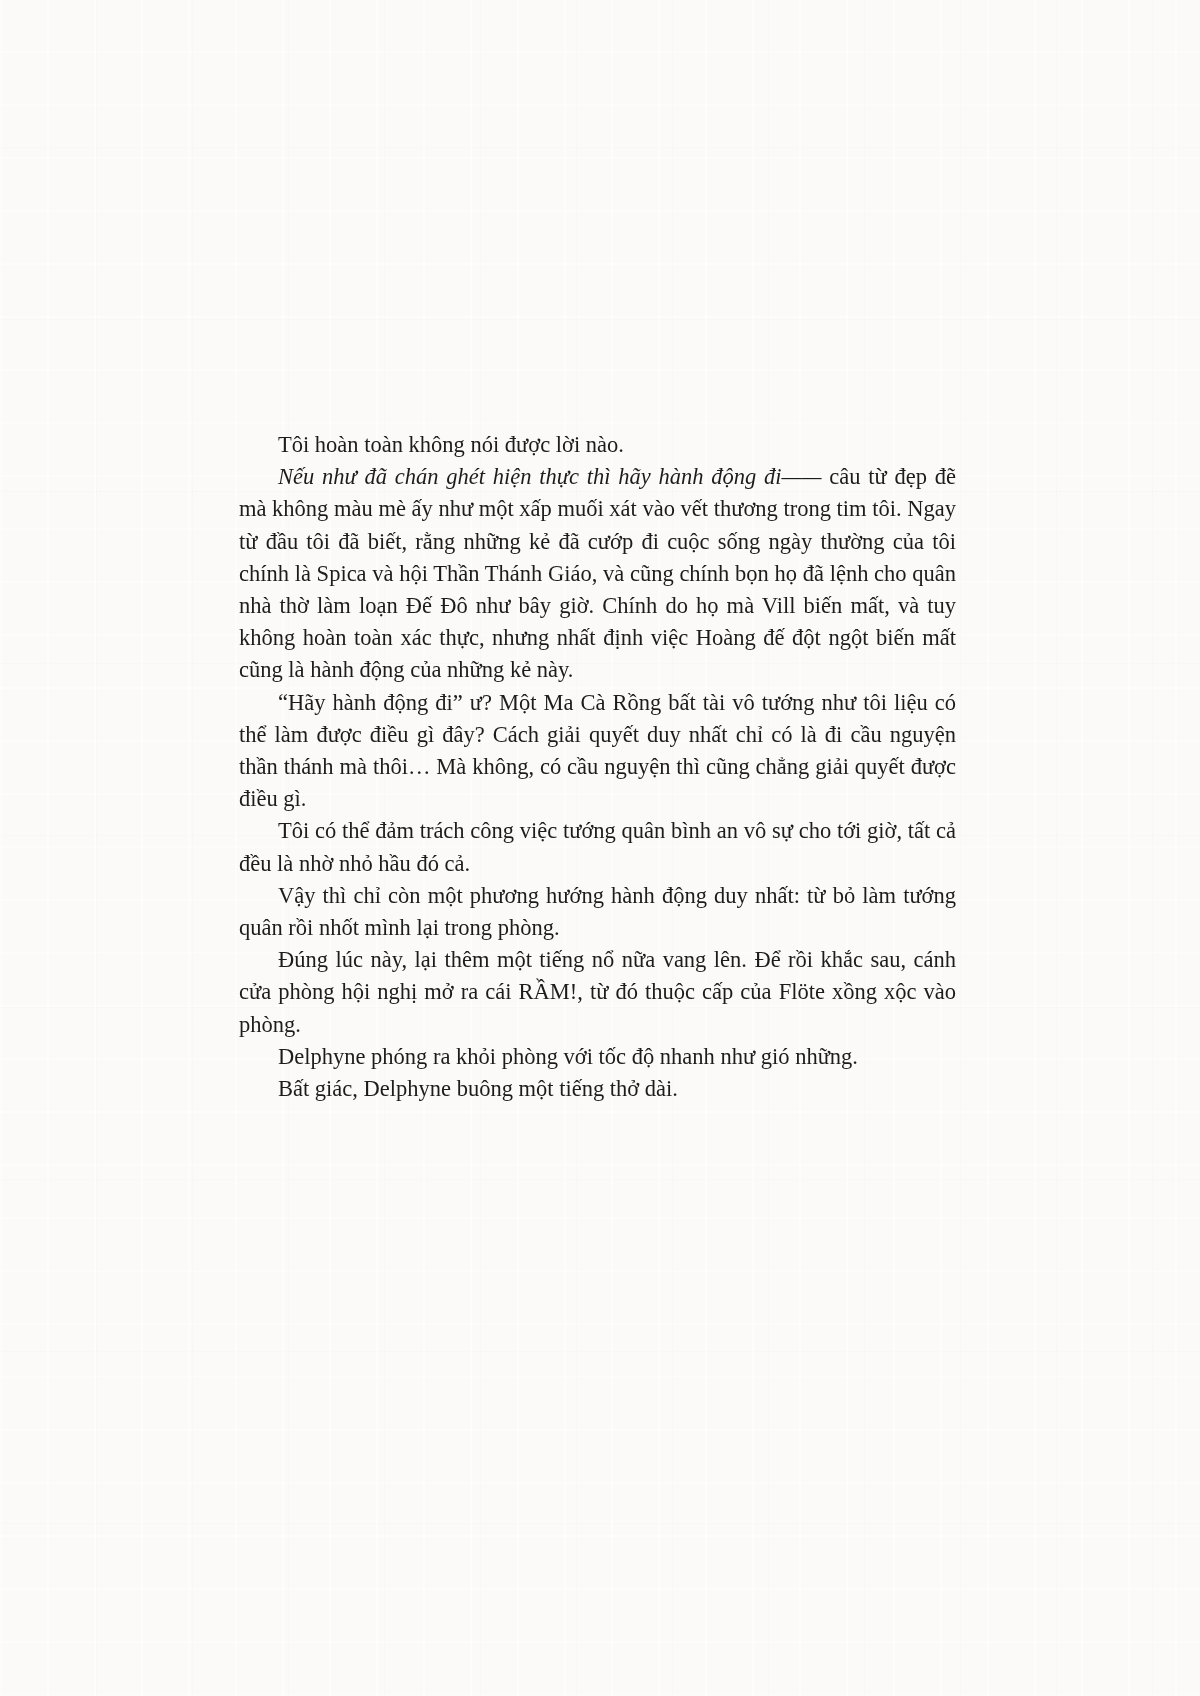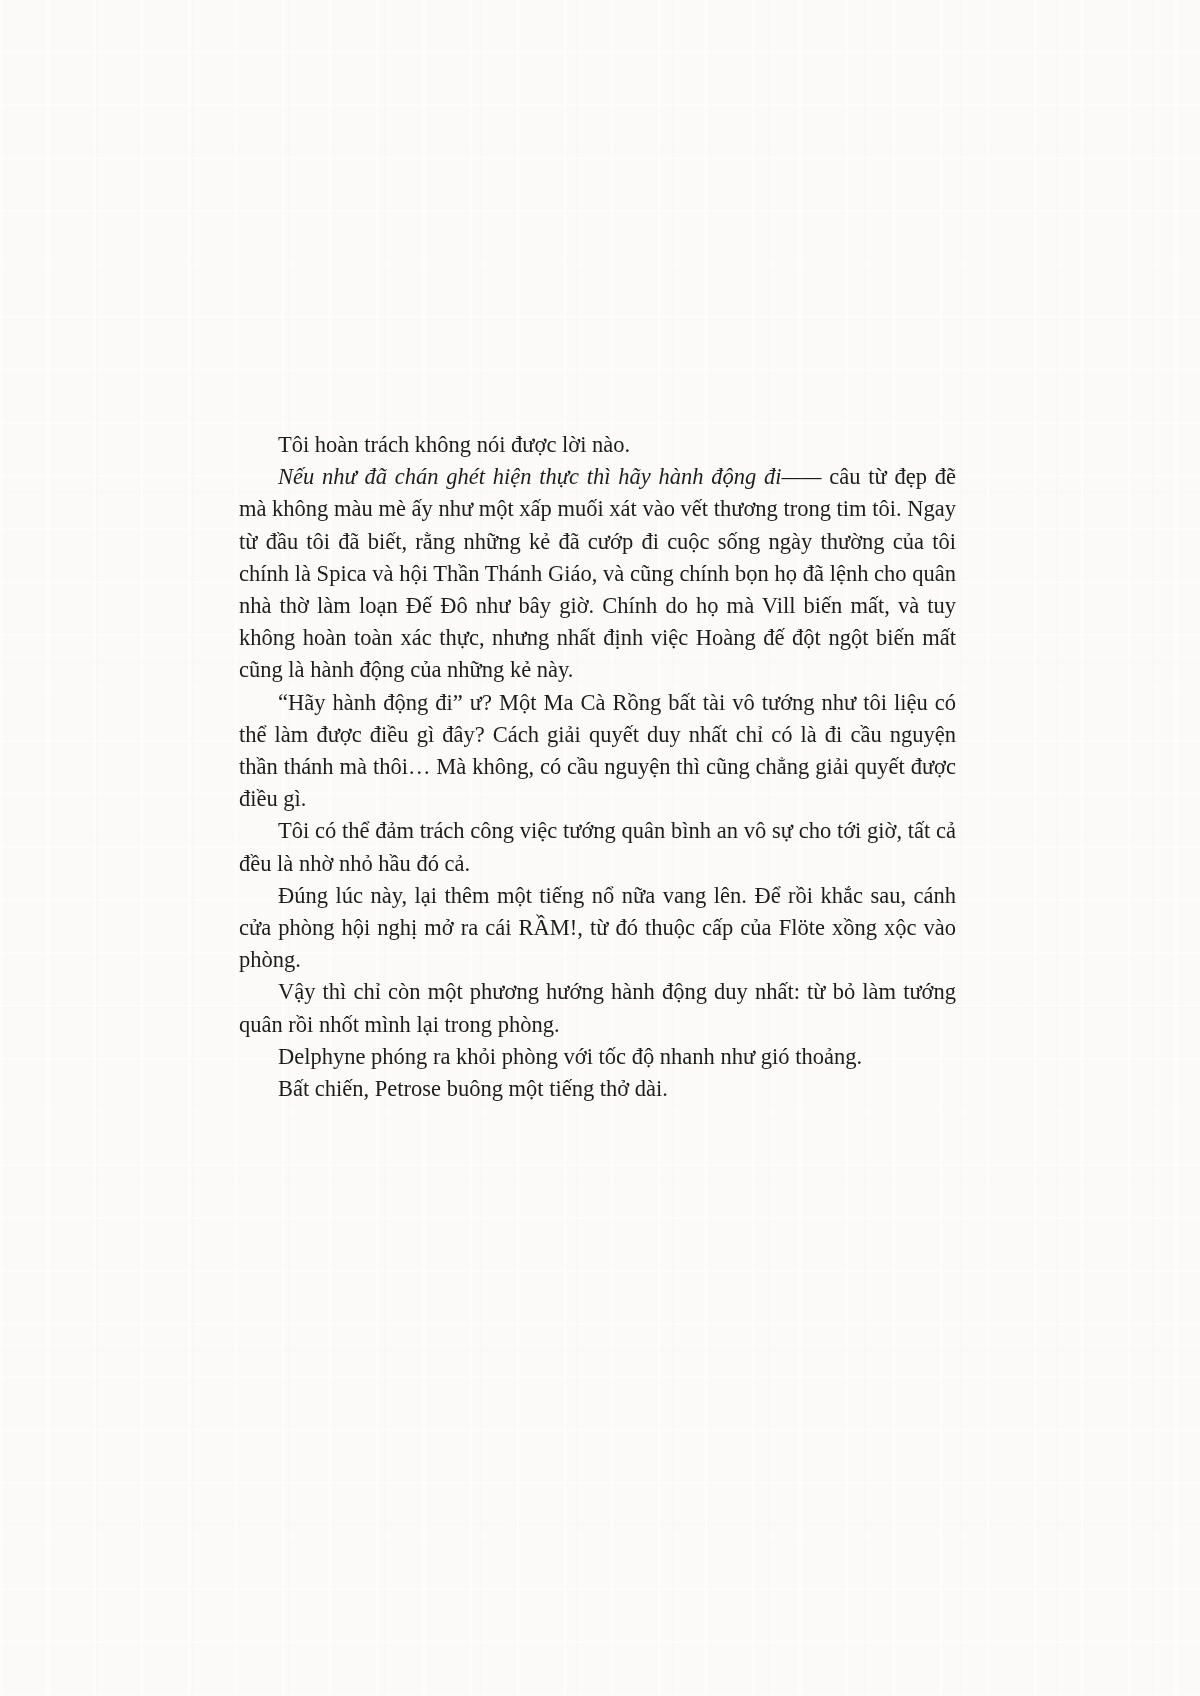--- a/index.html
+++ b/index.html
@@ -44,22 +44,22 @@
   .ital {
     font-style: italic;
     font-family: Liberation Serif, serif;
   }
 </style>
 </head>
 <body>
 
 <div class="page">
   <div class="text-block">
-    <p>Tôi hoàn trách không nói được lời nào.</p>
+    <p>Tôi hoàn toàn không nói được lời nào.</p>
     <p><span class="ital">Nếu như đã chán ghét hiện thực thì hãy hành động đi——</span><span> câu từ đẹp đẽ mà không màu mè ấy như một xấp muối xát vào vết thương trong tim tôi. Ngay từ đầu tôi đã biết, rằng những kẻ đã cướp đi cuộc sống ngày thường của tôi chính là Spica và hội Thần Thánh Giáo, và cũng chính bọn họ đã lệnh cho quân nhà thờ làm loạn Đế Đô như bây giờ. Chính do họ mà Vill biến mất, và tuy không hoàn toàn xác thực, nhưng nhất định việc Hoàng đế đột ngột biến mất cũng là hành động của những kẻ này.</span></p>
     <p>“Hãy hành động đi” ư? Một Ma Cà Rồng bất tài vô tướng như tôi liệu có thể làm được điều gì đây? Cách giải quyết duy nhất chỉ có là đi cầu nguyện thần thánh mà thôi… Mà không, có cầu nguyện thì cũng chẳng giải quyết được điều gì.</p>
     <p>Tôi có thể đảm trách công việc tướng quân bình an vô sự cho tới giờ, tất cả đều là nhờ nhỏ hầu đó cả.</p>
+    <p>Vậy thì chỉ còn một phương hướng hành động duy nhất: từ bỏ làm tướng quân rồi nhốt mình lại trong phòng.</p>
     <p>Đúng lúc này, lại thêm một tiếng nổ nữa vang lên. Để rồi khắc sau, cánh cửa phòng hội nghị mở ra cái RẦM!, từ đó thuộc cấp của Flöte xồng xộc vào phòng.</p>
-    <p>Vậy thì chỉ còn một phương hướng hành động duy nhất: từ bỏ làm tướng quân rồi nhốt mình lại trong phòng.</p>
-    <p>Delphyne phóng ra khỏi phòng với tốc độ nhanh như gió thoảng.</p>
-    <p>Bất chiến, Petrose buông một tiếng thở dài.</p>
+    <p>Delphyne phóng ra khỏi phòng với tốc độ nhanh như gió những.</p>
+    <p>Bất giác, Delphyne buông một tiếng thở dài.</p>
   </div>
 </div>
 
 </body></html>

